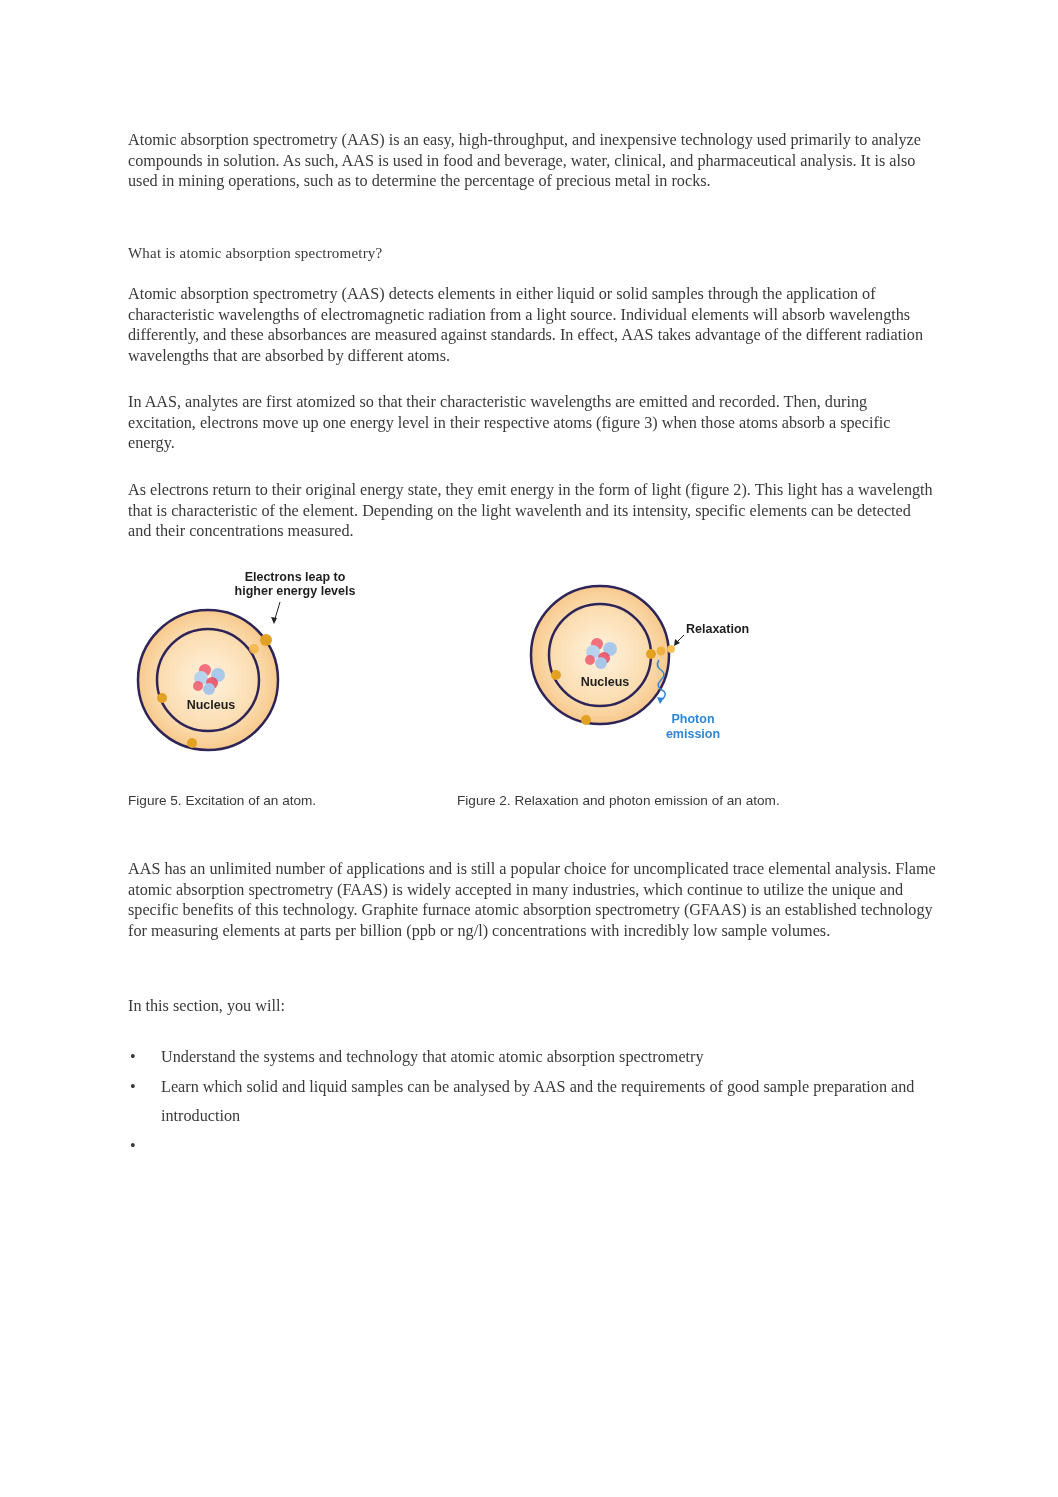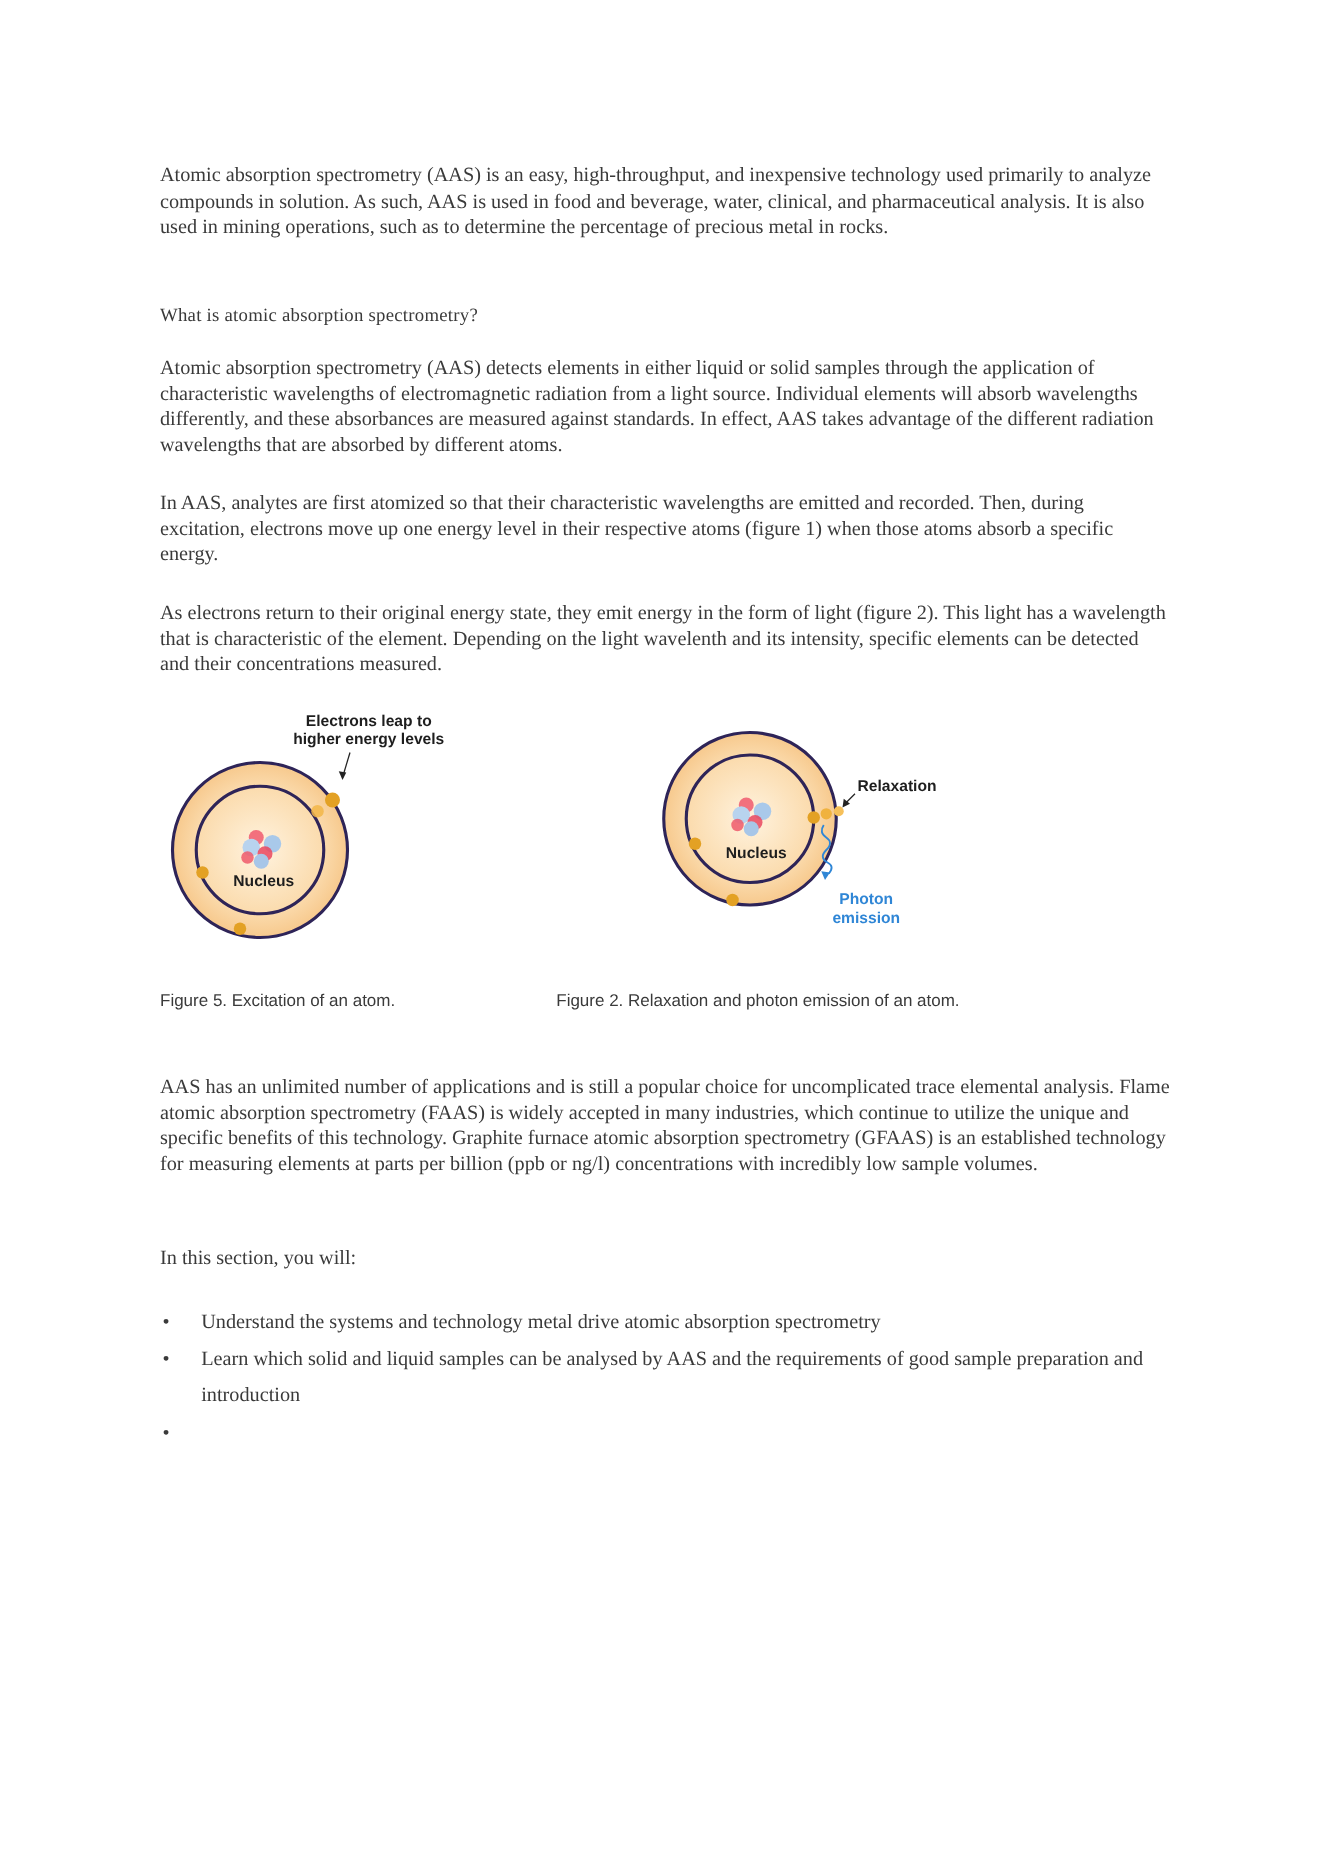--- a/index.html
+++ b/index.html
@@ -18,21 +18,21 @@
 </head>
 <body>
 
 <div class="page">
 
   <p class="para serif" style="top:130px;">Atomic absorption spectrometry (AAS) is an easy, high-throughput, and inexpensive technology used primarily to analyze compounds in solution. As such, AAS is used in food and beverage, water, clinical, and pharmaceutical analysis. It is also used in mining operations, such as to determine the percentage of precious metal in rocks.</p>
 
   <h2 class="heading">What is atomic absorption spectrometry?</h2>
 
   <p class="para serif" style="top:284px;">Atomic absorption spectrometry (AAS) detects elements in either liquid or solid samples through the application of characteristic wavelengths of electromagnetic radiation from a light source. Individual elements will absorb wavelengths differently, and these absorbances are measured against standards. In effect, AAS takes advantage of the different radiation wavelengths that are absorbed by different atoms.</p>
-  <p class="para serif" style="top:392px;">In AAS, analytes are first atomized so that their characteristic wavelengths are emitted and recorded. Then, during excitation, electrons move up one energy level in their respective atoms (figure 1) when those atoms absorb a specific energy.</p>
+  <p class="para serif" style="top:392px;">In AAS, analytes are first atomized so that their characteristic wavelengths are emitted and recorded. Then, during excitation, electrons move up one energy level in their respective atoms (figure 3) when those atoms absorb a specific energy.</p>
   <p class="para serif" style="top:480px;">As electrons return to their original energy state, they emit energy in the form of light (figure 2). This light has a wavelength that is characteristic of the element. Depending on the light wavelenth and its intensity, specific elements can be detected and their concentrations measured.</p>
 
   <svg class="fig" style="left:128px; top:562px;" width="260" height="195" viewBox="0 0 260 195">
     <defs>
       <radialGradient id="g1" cx="50%" cy="50%" r="50%">
         <stop offset="0%" stop-color="#fff3df"></stop>
         <stop offset="70%" stop-color="#fbdcaf"></stop>
         <stop offset="100%" stop-color="#f7c98d"></stop>
       </radialGradient>
     </defs>
@@ -84,25 +84,25 @@
     <line x1="164" y1="55" x2="156" y2="63" stroke="#222" stroke-width="1"></line>
     <polygon points="154,66 155,59 160,63" fill="#222"></polygon>
     <text x="166" y="53" font-size="12.5" fill="#1e1e1e">Relaxation</text>
     <path d="M139,80 q-4,6 2,10 q6,4 0,10 q-6,6 1,10 q6,3 1,9" fill="none" stroke="#2f86d6" stroke-width="1.5"></path>
     <polygon points="140,124 137,117 144,118" fill="#2f86d6"></polygon>
     <text x="173" y="143" text-anchor="middle" font-size="12.5" fill="#2f86d6">Photon</text>
     <text x="173" y="158" text-anchor="middle" font-size="12.5" fill="#2f86d6">emission</text>
   </svg>
 
   <div class="caption" style="left:128px;">Figure 5. Excitation of an atom.</div>
-  <div class="caption" style="left:445px;">Figure 2. Relaxation and photon emission of an atom.</div>
+  <div class="caption" style="left:457px;">Figure 2. Relaxation and photon emission of an atom.</div>
 
   <p class="para serif" style="top:859px;">AAS has an unlimited number of applications and is still a popular choice for uncomplicated trace elemental analysis. Flame atomic absorption spectrometry (FAAS) is widely accepted in many industries, which continue to utilize the unique and specific benefits of this technology. Graphite furnace atomic absorption spectrometry (GFAAS) is an established technology for measuring elements at parts per billion (ppb or ng/l) concentrations with incredibly low sample volumes.</p>
 
   <p class="para serif" style="top:996px;">In this section, you will:</p>
 
   <ul class="bullets serif">
-    <li><span class="dot">•</span><span>Understand the systems and technology metal drive atomic absorption spectrometry</span></li>
+    <li><span class="dot">•</span><span>Understand the systems and technology that atomic atomic absorption spectrometry</span></li>
     <li><span class="dot">•</span><span>Learn which solid and liquid samples can be analysed by AAS and the requirements of good sample preparation and introduction</span></li>
     <li><span class="dot">•</span></li>
   </ul>
 
 </div>
 
 </body></html>

